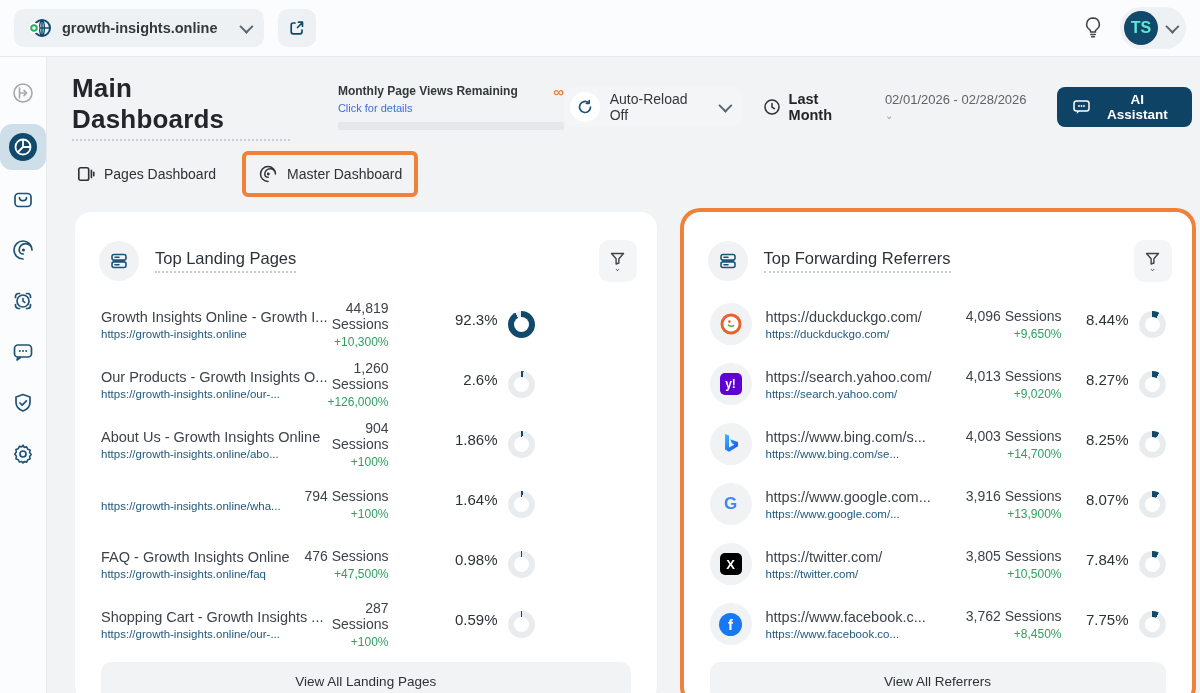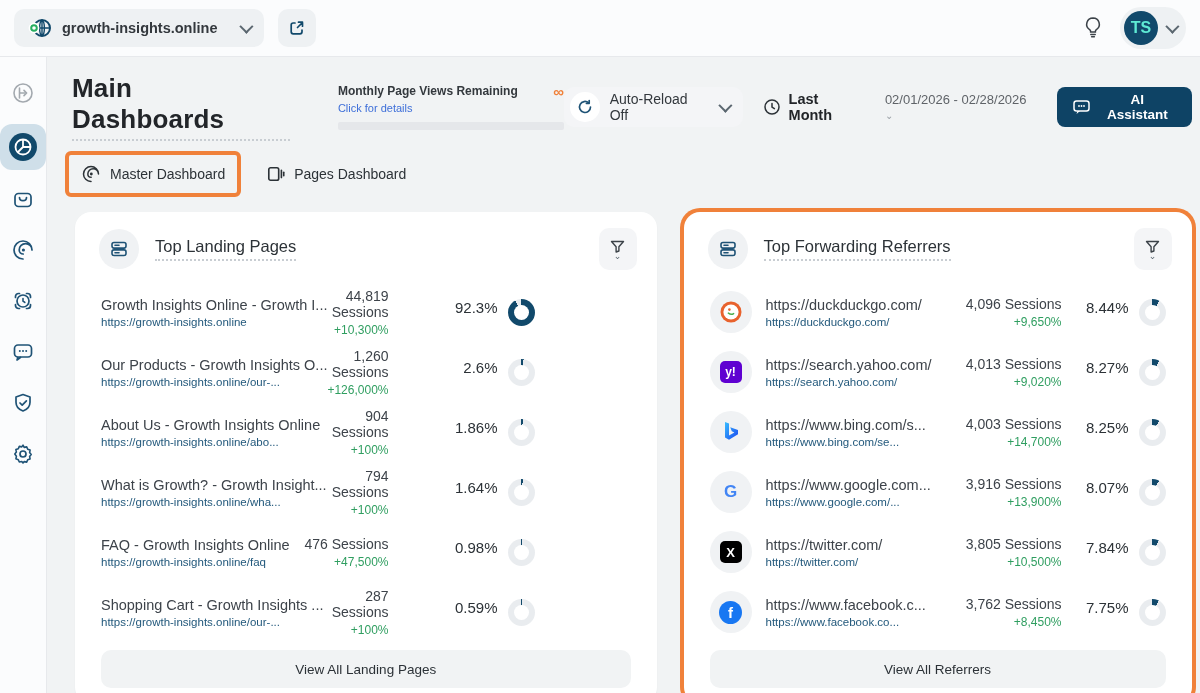--- a/index.html
+++ b/index.html
@@ -64,21 +64,21 @@
   .tabs{display:flex;align-items:center;padding:10px 25px 0 18px;gap:14px;}
   .tab{display:flex;align-items:center;gap:9px;font-size:14px;color:#2c3237;cursor:pointer;
     padding:9px 12px;}
   .tab.annotated{border:4px solid var(--orange);border-radius:6px;}
 
   
   .content{display:flex;gap:27px;padding:15px 25px 0 28px;flex:1;}
   .card{background:#fff;border-radius:16px;flex:1;display:flex;flex-direction:column;
     box-shadow:0 1px 2px rgba(20,40,60,.04);height:491px;}
   .card.annotated{box-shadow:0 0 0 4px var(--orange);}
-  .card-hd{display:flex;align-items:center;padding:16px 20px 6px 24px;}
+  .card-hd{display:flex;align-items:center;padding:28px 20px 6px 24px;}
   .card-hd-ic{width:40px;height:40px;border-radius:50%;background:#f0f2f4;display:flex;
     align-items:center;justify-content:center;margin-right:16px;}
   .card-title{font-size:16.5px;color:#2c3237;border-bottom:2px dotted #c8cdd2;padding-bottom:3px;}
   .filter-btn{margin-left:auto;width:38px;height:42px;border-radius:10px;background:#f4f5f7;
     display:flex;flex-direction:column;align-items:center;justify-content:center;gap:1px;cursor:pointer;}
   .filter-btn .mini-chev{font-size:9px;color:#5b6770;line-height:4px;}
   .rows{padding:6px 26px 0 26px;flex:1;}
   .row{display:grid;grid-template-columns:auto 1fr 138px 96px;align-items:center;height:60px;}
   .fav{width:42px;height:42px;border-radius:50%;background:#f0f2f4;display:flex;align-items:center;
     justify-content:center;margin-right:14px;}
@@ -257,39 +257,39 @@
                 <circle cx="8.5" cy="6" r=".9" fill="#fff"></circle>
                 <circle cx="11" cy="6" r=".9" fill="#fff"></circle>
               </svg>
           </span>
           <span>AI Assistant</span>
         </button>
       </div>
     </div>
 
     <div class="tabs">
-      <div class="tab annotated">
-        <span>
-          <svg width="20" height="20" viewBox="0 0 24 24">
-              <path d="M12 21a 9 9 0 1 1 9-9 M21 12a 6.4 6.4 0 0 0-6.4-6.4 6.4 6.4 0 0 0-6.4 6.4 4 4 0 0 0 4 4" fill="none" stroke="#2c3237" stroke-width="1.8" stroke-linecap="round"></path>
-              <circle cx="12.4" cy="12" r="1.7" fill="#2c3237"></circle>
-            </svg>
-        </span>
-        <span>Master Dashboard</span>
-      </div>
       <div class="tab">
         <span>
           <svg width="18" height="18" viewBox="0 0 20 20">
               <rect x="2" y="3" width="11" height="14" rx="2" fill="none" stroke="#2c3237" stroke-width="1.8"></rect>
               <path d="M16 6v8" stroke="#2c3237" stroke-width="1.8" stroke-linecap="round"></path>
               <path d="M18.6 8v4" stroke="#2c3237" stroke-width="1.8" stroke-linecap="round"></path>
             </svg>
         </span>
         <span>Pages Dashboard</span>
       </div>
+      <div class="tab annotated">
+        <span>
+          <svg width="20" height="20" viewBox="0 0 24 24">
+              <path d="M12 21a 9 9 0 1 1 9-9 M21 12a 6.4 6.4 0 0 0-6.4-6.4 6.4 6.4 0 0 0-6.4 6.4 4 4 0 0 0 4 4" fill="none" stroke="#2c3237" stroke-width="1.8" stroke-linecap="round"></path>
+              <circle cx="12.4" cy="12" r="1.7" fill="#2c3237"></circle>
+            </svg>
+        </span>
+        <span>Master Dashboard</span>
+      </div>
     </div>
 
     <div class="content">
       <div class="card">
         <div class="card-hd">
           <span class="card-hd-ic">
             <svg width="20" height="20" viewBox="0 0 20 20">
                 <rect x="3" y="3.5" width="14" height="5.6" rx="2" fill="none" stroke="#1f5376" stroke-width="1.6"></rect>
                 <rect x="3" y="10.9" width="14" height="5.6" rx="2" fill="none" stroke="#1f5376" stroke-width="1.6"></rect>
                 <path d="M6 6.3h4 M6 13.7h4" stroke="#1f5376" stroke-width="1.6" stroke-linecap="round"></path>
@@ -348,21 +348,20 @@
     </div>
     <div class="r-end">
       <span class="r-pct">1.86%</span>
       <span class="donut" style="background: conic-gradient(rgb(17, 73, 107) 1.86%, rgb(233, 236, 239) 0deg);"></span>
     </div>
   </div>
 
   <div class="row">
 
     <div class="r-main">
-      <div class="r-title">What is Growth? - Growth Insight...</div>
       <div class="r-url">https://growth-insights.online/wha...</div>
     </div>
     <div class="r-mid">
       <div class="r-sess">794 Sessions</div>
       <div class="r-chg">+100%</div>
     </div>
     <div class="r-end">
       <span class="r-pct">1.64%</span>
       <span class="donut" style="background: conic-gradient(rgb(17, 73, 107) 1.64%, rgb(233, 236, 239) 0deg);"></span>
     </div>

